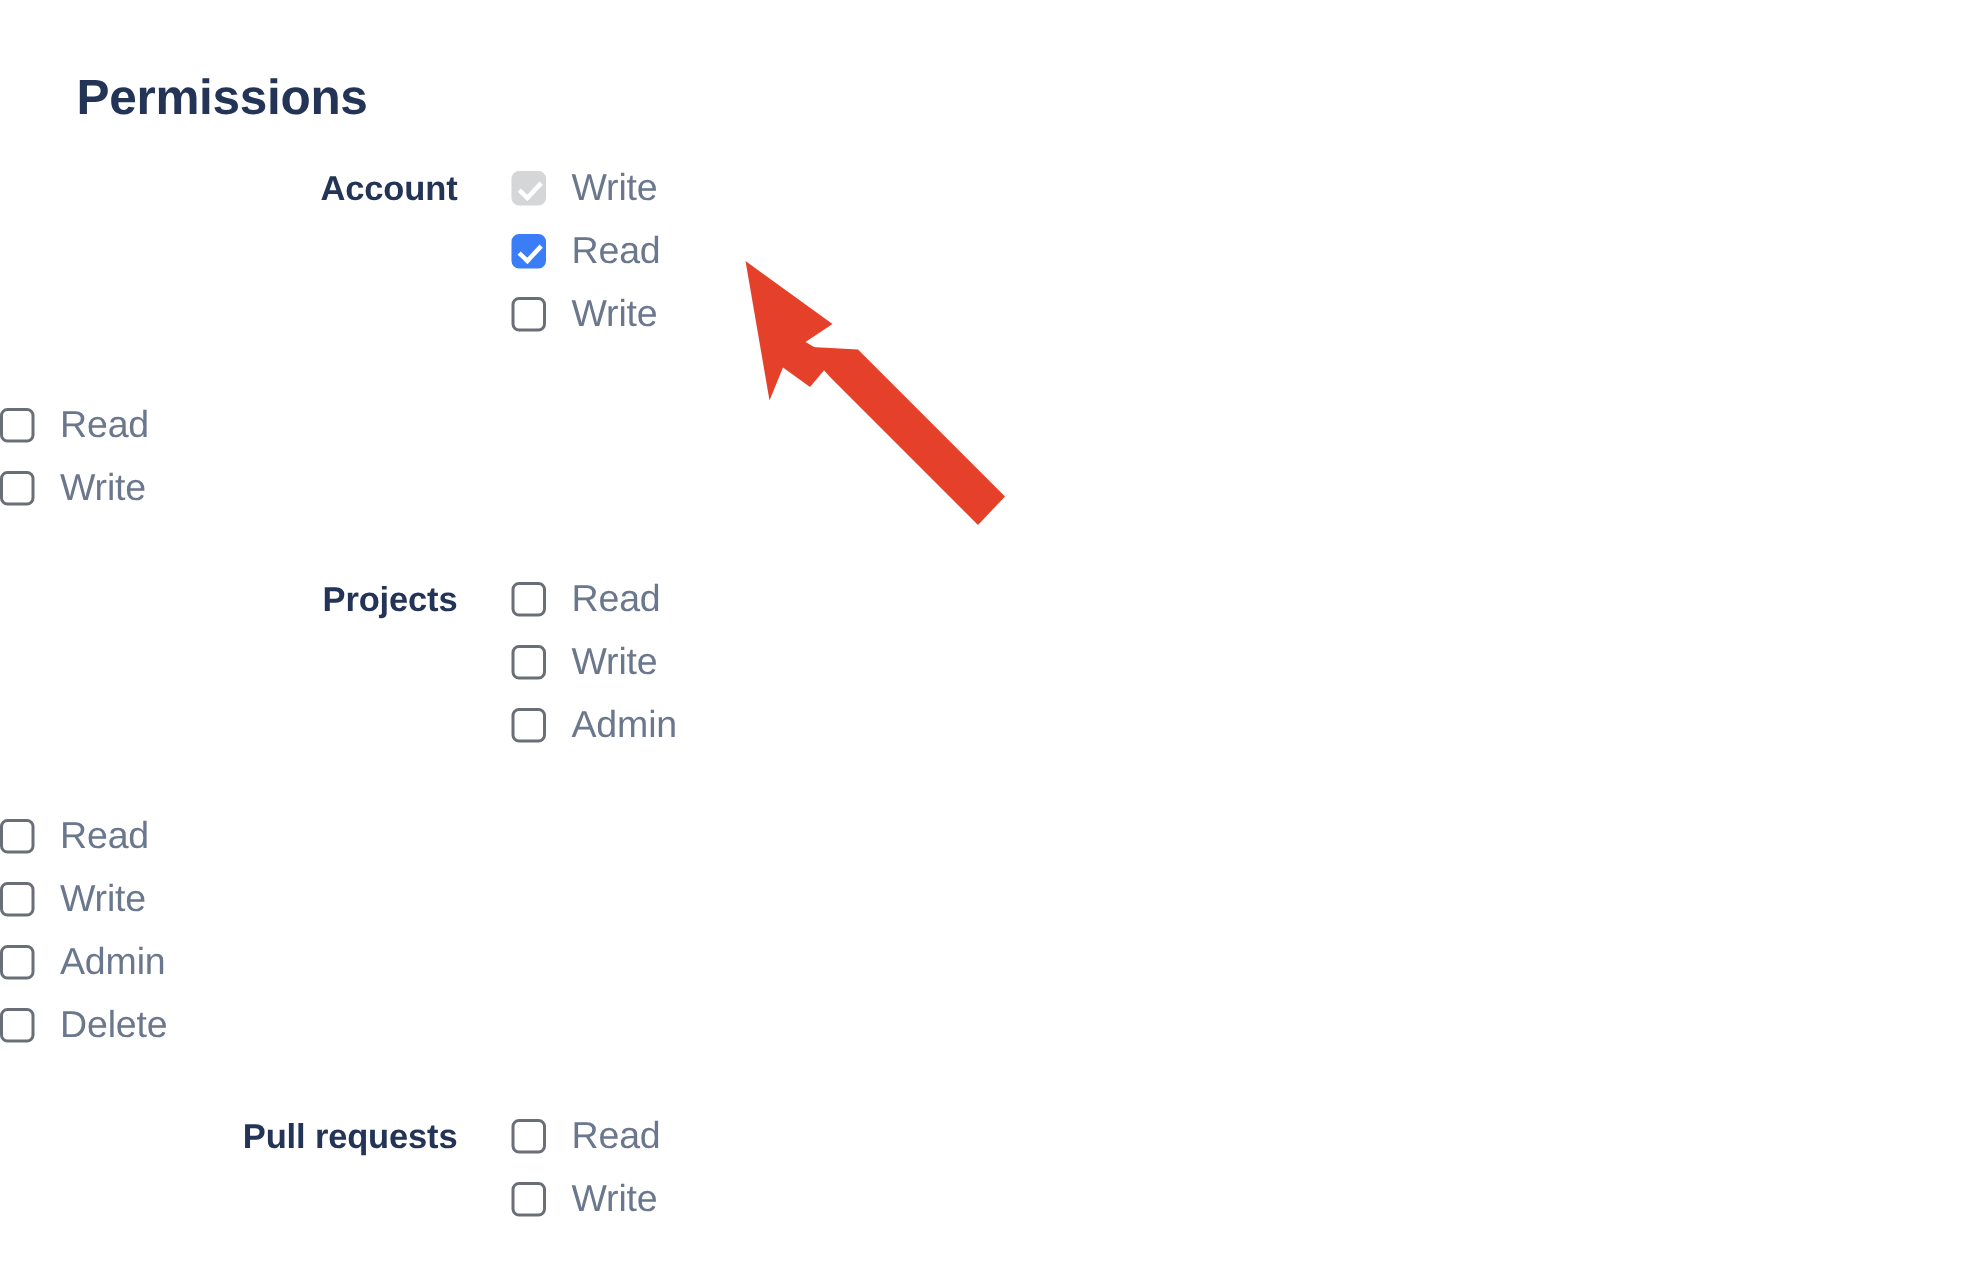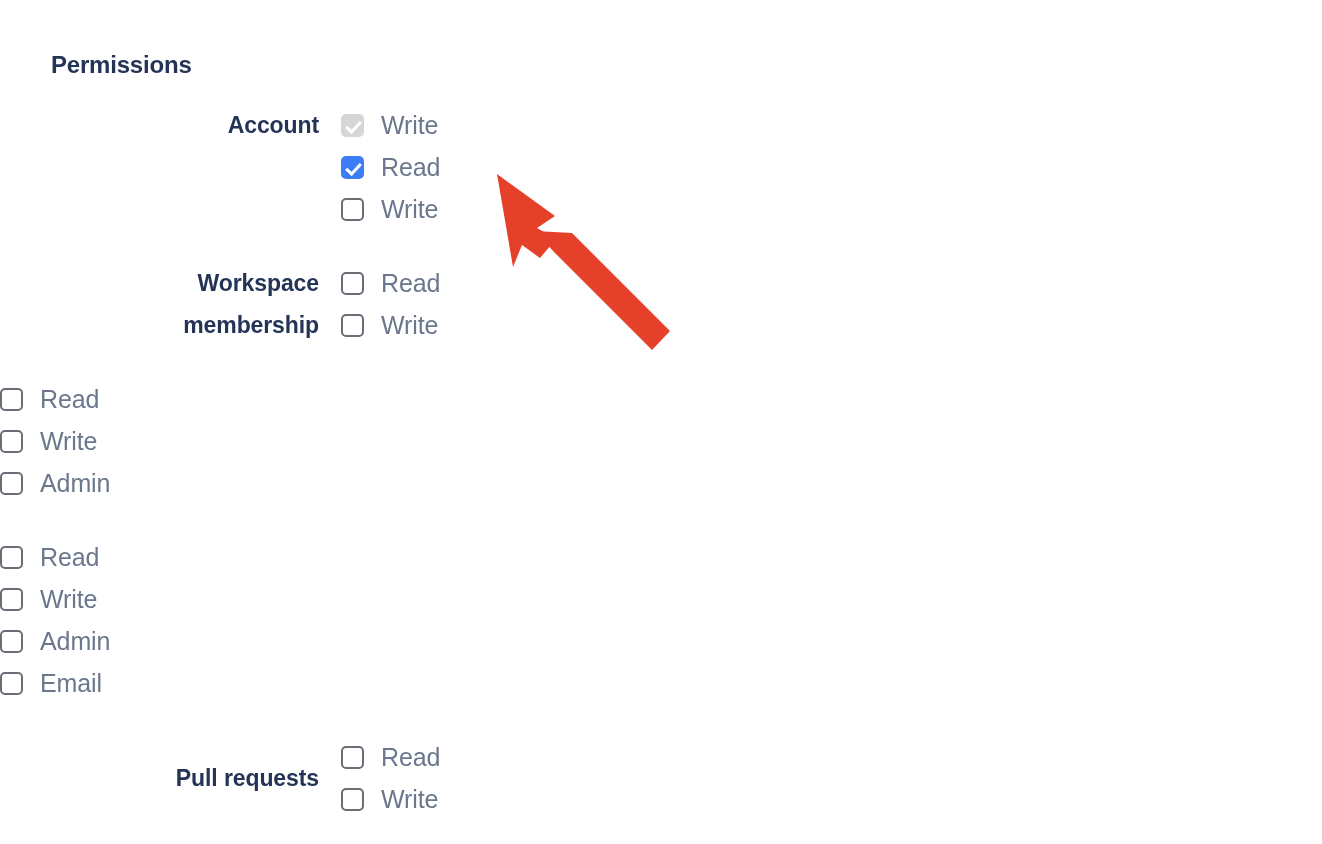--- a/index.html
+++ b/index.html
@@ -15,21 +15,21 @@
     position: relative;
     overflow: hidden;
     font-family: "Liberation Sans", sans-serif;
     -webkit-font-smoothing: antialiased;
   }
 
   #page-title {
     position: absolute;
     left: 51px;
     top: 48px;
-    font-size: 24px;
+    font-size: 33px;
     font-weight: bold;
     color: #233457;
     letter-spacing: -0.2px;
     line-height: 34px;
     white-space: nowrap;
   }
 
   
   .perm-column {
     position: absolute;
@@ -37,30 +37,30 @@
   }
   #column-left  { left: 0px;   width: 660px; }
   #column-right { left: 660px; width: 662px; }
 
   
   .perm-group {
     display: flex;
     align-items: flex-start;
     margin-bottom: 32px;
   }
-  .perm-group:last-child { margin-bottom: 0; align-items: center; }
+  .perm-group:last-child { margin-bottom: 0; }
 
   .group-label {
     flex: 0 0 auto;
     text-align: right;
     font-size: 23px;
     font-weight: bold;
     color: #233457;
     line-height: 42px;
-    padding-right: 22px;
+    padding-right: 36px;
     white-space: pre-line;
     letter-spacing: -0.1px;
   }
   #column-left  .group-label { width: 341px; }
   #column-right .group-label { width: 911px; }
 
   .option-list {
     flex: 0 0 auto;
     padding-top: 0px;
   }
@@ -138,34 +138,33 @@
           <span class="checkbox checked"></span>
           <span class="option-text">Read</span>
         </div>
         <div class="option-row">
           <span class="checkbox"></span>
           <span class="option-text">Write</span>
         </div>
       </div>
     </div>
     <div class="perm-group">
-      <div class="group-label">Workspace
-membership</div>
-      <div class="option-list">
-        <div class="option-row">
-          <span class="checkbox"></span>
-          <span class="option-text">Read</span>
-        </div>
-        <div class="option-row">
-          <span class="checkbox"></span>
-          <span class="option-text">Write</span>
-        </div>
-      </div>
-    </div>
-    <div class="perm-group">
+      <div class="option-list">
+        <div class="option-row">
+          <span class="checkbox"></span>
+          <span class="option-text">Read</span>
+        </div>
+        <div class="option-row">
+          <span class="checkbox"></span>
+          <span class="option-text">Write</span>
+        </div>
+      </div>
+    </div>
+    <div class="perm-group">
+      <div class="group-label">Projects</div>
       <div class="option-list">
         <div class="option-row">
           <span class="checkbox"></span>
           <span class="option-text">Read</span>
         </div>
         <div class="option-row">
           <span class="checkbox"></span>
           <span class="option-text">Write</span>
         </div>
         <div class="option-row">
@@ -183,21 +182,21 @@
         <div class="option-row">
           <span class="checkbox"></span>
           <span class="option-text">Write</span>
         </div>
         <div class="option-row">
           <span class="checkbox"></span>
           <span class="option-text">Admin</span>
         </div>
         <div class="option-row">
           <span class="checkbox"></span>
-          <span class="option-text">Email</span>
+          <span class="option-text">Delete</span>
         </div>
       </div>
     </div>
     <div class="perm-group">
       <div class="group-label">Pull requests</div>
       <div class="option-list">
         <div class="option-row">
           <span class="checkbox"></span>
           <span class="option-text">Read</span>
         </div>

